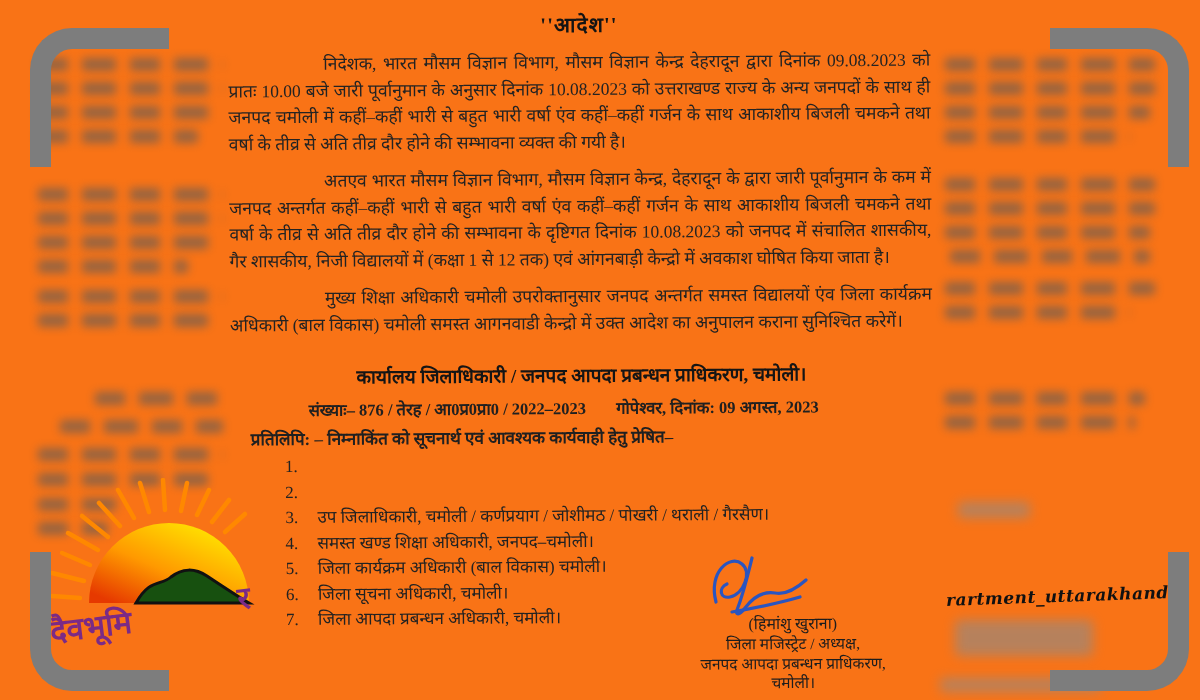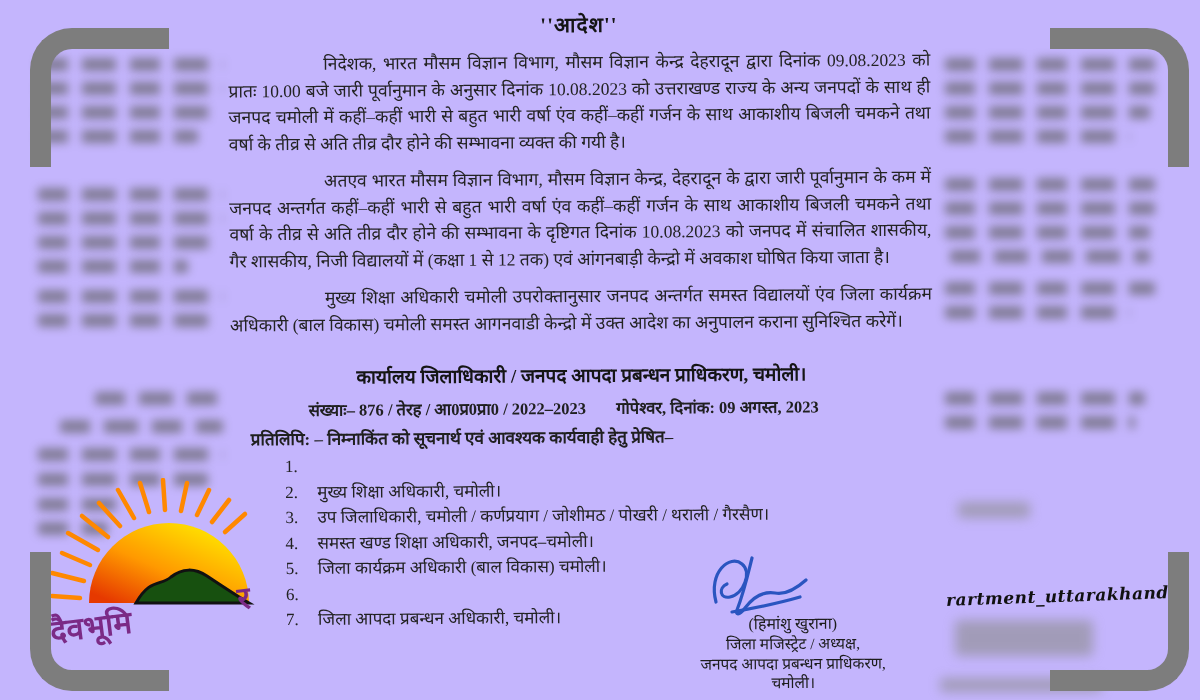--- a/index.html
+++ b/index.html
@@ -1,17 +1,17 @@
 <!DOCTYPE html>
 <html><head>
 <meta charset="utf-8">
 <style>
   html,body{margin:0;padding:0;background:#ffffff;}
   #canvas{
-    position:relative;width:1200px;height:700px;overflow:hidden;background:#c4b5fd;
+    position:relative;width:1200px;height:700px;overflow:hidden;background:#f97316;
     font-family:"Liberation Serif","DejaVu Serif",serif;color:#1f1f1f;
   }
   
   .bl{
     position:absolute;height:13px;border-radius:3px;filter:blur(5px);opacity:.62;
     background:repeating-linear-gradient(90deg,#5a5a5a 0 30px,transparent 30px 44px,#5a5a5a 44px 78px,transparent 78px 92px);
   }
   .blob{position:absolute;background:#8b8b8b;border-radius:4px;filter:blur(6px);opacity:.6;}
   
   .corner{position:absolute;width:118px;height:118px;border:0 solid #7d7d7d;z-index:6;}
@@ -96,36 +96,36 @@
       <span>संख्याः– 876 / तेरह / आ0प्र0प्रा0 / 2022–2023</span>
       <span class="place">गोपेश्वर, दिनांक:  09 अगस्त, 2023</span>
     </div>
     <div class="copy-line">प्रतिलिपि: –  निम्नाकिंत को सूचनार्थ एवं आवश्यक कार्यवाही हेतु प्रेषित–</div>
     <div class="recipients">
       <div class="recipient">
         <span class="num">1.</span>
       </div>
       <div class="recipient">
         <span class="num">2.</span>
-        <span>मुख्य शिक्षा अधिकारी, चमोली।</span>
       </div>
       <div class="recipient">
         <span class="num">3.</span>
         <span>उप जिलाधिकारी, चमोली  / कर्णप्रयाग / जोशीमठ / पोखरी / थराली / गैरसैण।</span>
       </div>
       <div class="recipient">
         <span class="num">4.</span>
         <span>समस्त खण्ड शिक्षा अधिकारी, जनपद–चमोली।</span>
       </div>
       <div class="recipient">
         <span class="num">5.</span>
         <span>जिला कार्यक्रम अधिकारी (बाल विकास) चमोली।</span>
       </div>
       <div class="recipient">
         <span class="num">6.</span>
+        <span>जिला सूचना अधिकारी, चमोली।</span>
       </div>
       <div class="recipient">
         <span class="num">7.</span>
         <span>जिला आपदा प्रबन्धन अधिकारी, चमोली।</span>
       </div>
     </div>
   </div>
 
   <svg class="sig-ink" width="115" height="78" viewBox="0 0 115 78">
     <g fill="none" stroke="#2a55c0" stroke-width="3.2" stroke-linecap="round" stroke-linejoin="round">

